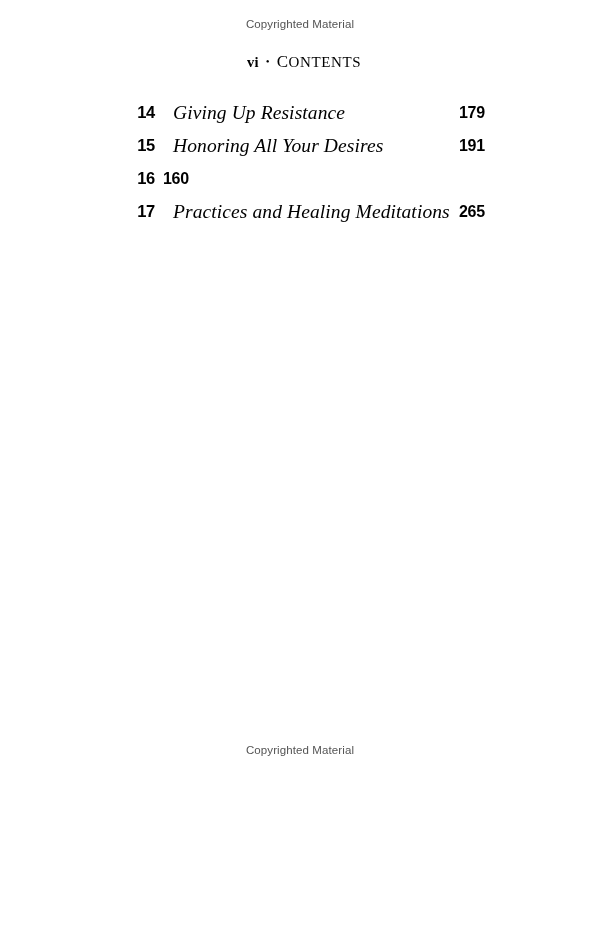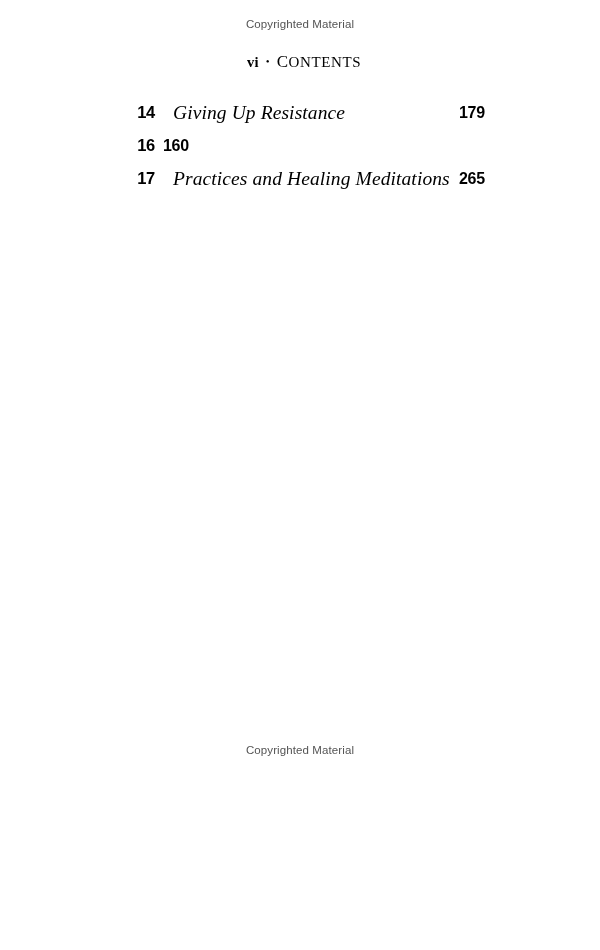--- a/index.html
+++ b/index.html
@@ -122,20 +122,25 @@
   </div>
 
   <div class="toc">
 
     <div class="toc-row">
       <span class="toc-num">14</span>
       <span class="toc-title">Giving Up Resistance</span>
       <span class="toc-page">179</span>
     </div>
 
+    <div class="toc-row">
+      <span class="toc-num">15</span>
+      <span class="toc-title">Honoring All Your Desires</span>
+      <span class="toc-page">191</span>
+    </div>
 
     <div class="toc-row">
       <span class="toc-num">16</span>
       <span class="toc-page">160</span>
     </div>
 
     <div class="toc-row">
       <span class="toc-num">17</span>
       <span class="toc-title">Practices and Healing Meditations</span>
       <span class="toc-page">265</span>

